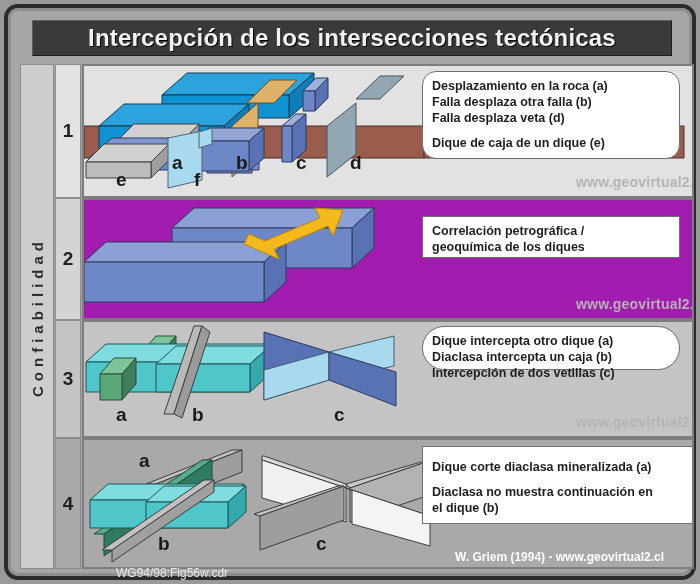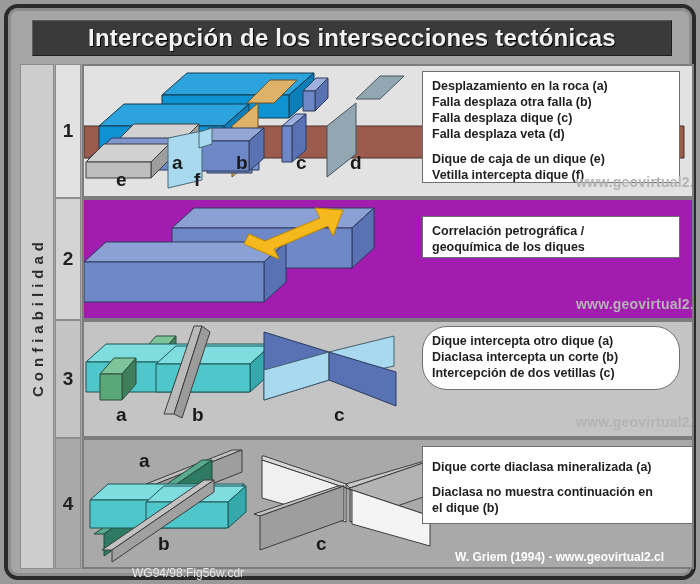--- a/index.html
+++ b/index.html
@@ -75,21 +75,21 @@
   }
   .callout .gap{height:9px;}
 
   .watermark{
     position:absolute;font-size:14px;color:#b4b4b4;font-weight:bold;
     letter-spacing:0.2px;white-space:nowrap;
   }
 
   
   .footer-left{
-    position:absolute;left:124px;top:558px;
+    position:absolute;left:108px;top:558px;
     font-size:12px;color:#e8e8e8;white-space:nowrap;
   }
   .footer-right{
     position:absolute;right:28px;top:542px;
     font-size:12px;font-weight:bold;color:#ffffff;white-space:nowrap;
   }
 
   
   .lbl{
     position:absolute;font-size:19px;font-weight:bold;color:#1a1a1a;
@@ -177,28 +177,26 @@
       <polygon points="115,66 128,62 128,78 115,82" fill="#a9d9ef" stroke="#4a6874" stroke-width="1"></polygon>
     </svg>
 
     <div class="lbl" style="left:88px;top:86px;">a</div>
     <div class="lbl" style="left:152px;top:86px;">b</div>
     <div class="lbl" style="left:212px;top:86px;">c</div>
     <div class="lbl" style="left:266px;top:86px;">d</div>
     <div class="lbl" style="left:32px;top:103px;">e</div>
     <div class="lbl" style="left:110px;top:103px;">f</div>
 
-    <div class="callout" style="left:338px;top:5px;width:258px;height:112px;">
+    <div class="callout" style="left:338px;top:5px;width:258px;height:88px;border-radius:14px;">
       <div>Desplazamiento en la roca (a)</div>
       <div>Falla desplaza otra falla (b)</div>
-      <div>Falla desplaza dique (c)</div>
       <div>Falla desplaza veta (d)</div>
       <div class="gap"></div>
       <div>Dique de caja de un dique (e)</div>
-      <div>Vetilla intercepta dique (f)</div>
     </div>
     <div class="watermark" style="left:492px;top:108px;">www.geovirtual2.cl</div>
   </div>
 
   <div class="rowpanel" style="top:190px;height:122px;background:#a21caf;">
     <svg width="608" height="118" viewBox="0 0 608 118">
 
       <polygon points="110,8 290,8 268,28 88,28" fill="#8ba0d4" stroke="#2e3b5c" stroke-width="1"></polygon>
       <polygon points="268,28 290,8 290,48 268,68" fill="#5872b4" stroke="#2e3b5c" stroke-width="1"></polygon>
       <polygon points="88,28 268,28 268,68 88,68" fill="#6e87c6" stroke="#2e3b5c" stroke-width="1"></polygon>
@@ -242,23 +240,23 @@
       <polygon points="180,10 245,30 245,58 180,78" fill="#5872b4" stroke="#2b3a5c" stroke-width="1"></polygon>
       <polygon points="245,30 310,14 310,44 245,58" fill="#a9d9ef" stroke="#45606e" stroke-width="1"></polygon>
       <polygon points="180,48 245,30 245,58 180,78" fill="#a9d9ef" stroke="#45606e" stroke-width="1"></polygon>
       <polygon points="245,30 312,50 312,84 245,58" fill="#5872b4" stroke="#2b3a5c" stroke-width="1"></polygon>
     </svg>
 
     <div class="lbl" style="left:32px;top:82px;">a</div>
     <div class="lbl" style="left:108px;top:82px;">b</div>
     <div class="lbl" style="left:250px;top:82px;">c</div>
 
-    <div class="callout" style="left:338px;top:4px;width:258px;height:64px;border-radius:25px;">
+    <div class="callout" style="left:338px;top:4px;width:258px;height:44px;border-radius:25px;">
       <div>Dique intercepta otro dique (a)</div>
-      <div>Diaclasa intercepta un corte (b)</div>
+      <div>Diaclasa intercepta un caja (b)</div>
       <div>Intercepción de dos vetillas (c)</div>
     </div>
     <div class="watermark" style="left:492px;top:92px;">www.geovirtual2.cl</div>
   </div>
 
   <div class="rowpanel" style="top:430px;height:131px;background:#a9a9a9;">
     <svg width="608" height="127" viewBox="0 0 608 127">
 
       <polygon points="62,44 148,10 158,10 72,44" fill="#c2c2c2" stroke="#3d3d3d" stroke-width="1"></polygon>
       <polygon points="72,44 158,10 158,32 72,66" fill="#9e9e9e" stroke="#3d3d3d" stroke-width="1"></polygon>

